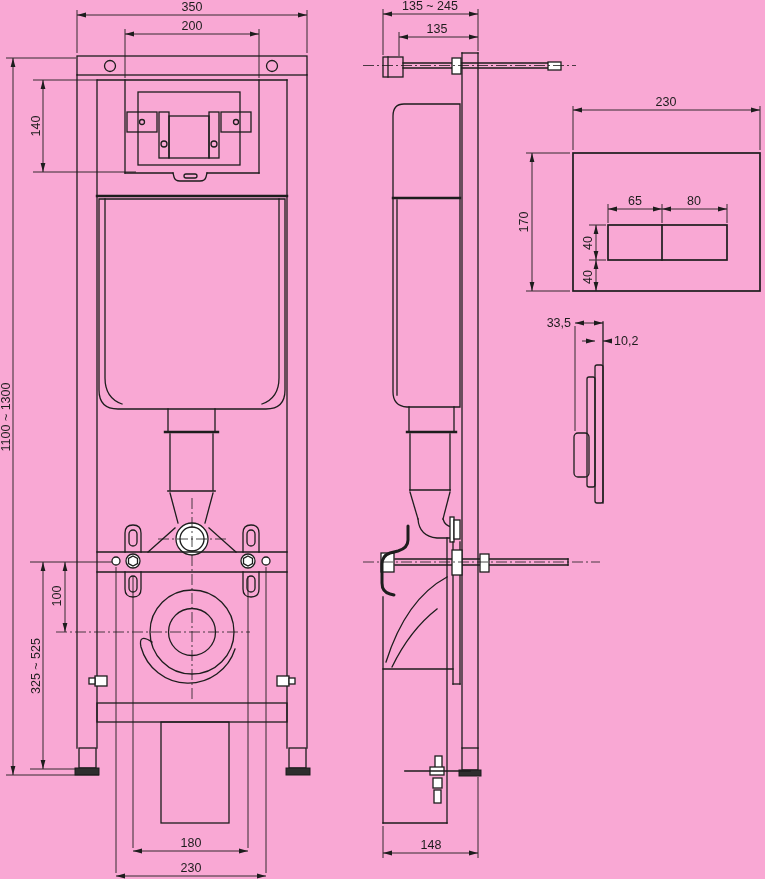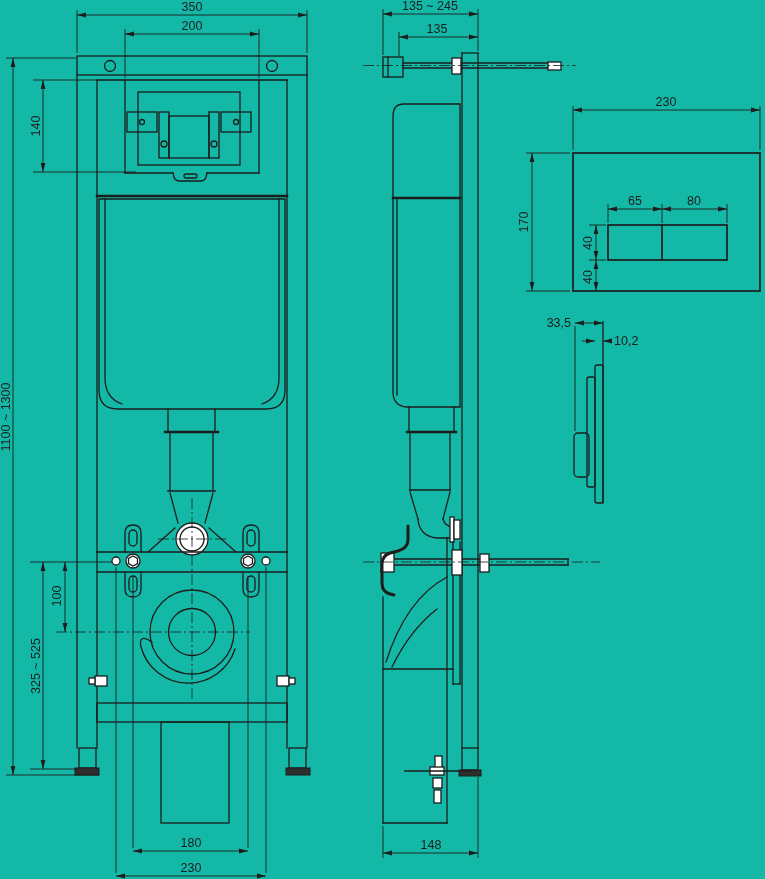--- a/index.html
+++ b/index.html
@@ -1,16 +1,16 @@
 <!DOCTYPE html>
 <html><head>
 <meta charset="utf-8">
 <style>
   html,body{margin:0;padding:0;background:#ffffff;}
-  .stage{position:relative;width:765px;height:879px;background:#14b8a6;overflow:hidden;}
+  .stage{position:relative;width:765px;height:879px;background:#f9a8d4;overflow:hidden;}
   svg{display:block;}
   .o{fill:none;stroke:#1d1d1d;stroke-width:1.3;stroke-linecap:square;}
   .ot{fill:none;stroke:#1d1d1d;stroke-width:2.4;stroke-linecap:square;}
   .o2{fill:none;stroke:#1d1d1d;stroke-width:1.7;stroke-linecap:square;}
   .ow{fill:#ffffff;stroke:#1d1d1d;stroke-width:1.3;}
   .hk{fill:none;stroke:#1d1d1d;stroke-width:3;stroke-linecap:round;}
   .d{fill:none;stroke:#1d1d1d;stroke-width:0.9;}
   .cl{fill:none;stroke:#1d1d1d;stroke-width:0.8;stroke-dasharray:11 3 2 3;}
   .dk{fill:#2e2e2e;stroke:#1d1d1d;stroke-width:1;}
   .lbl{font:12.5px "Liberation Sans", sans-serif;fill:#1d1d1d;}

